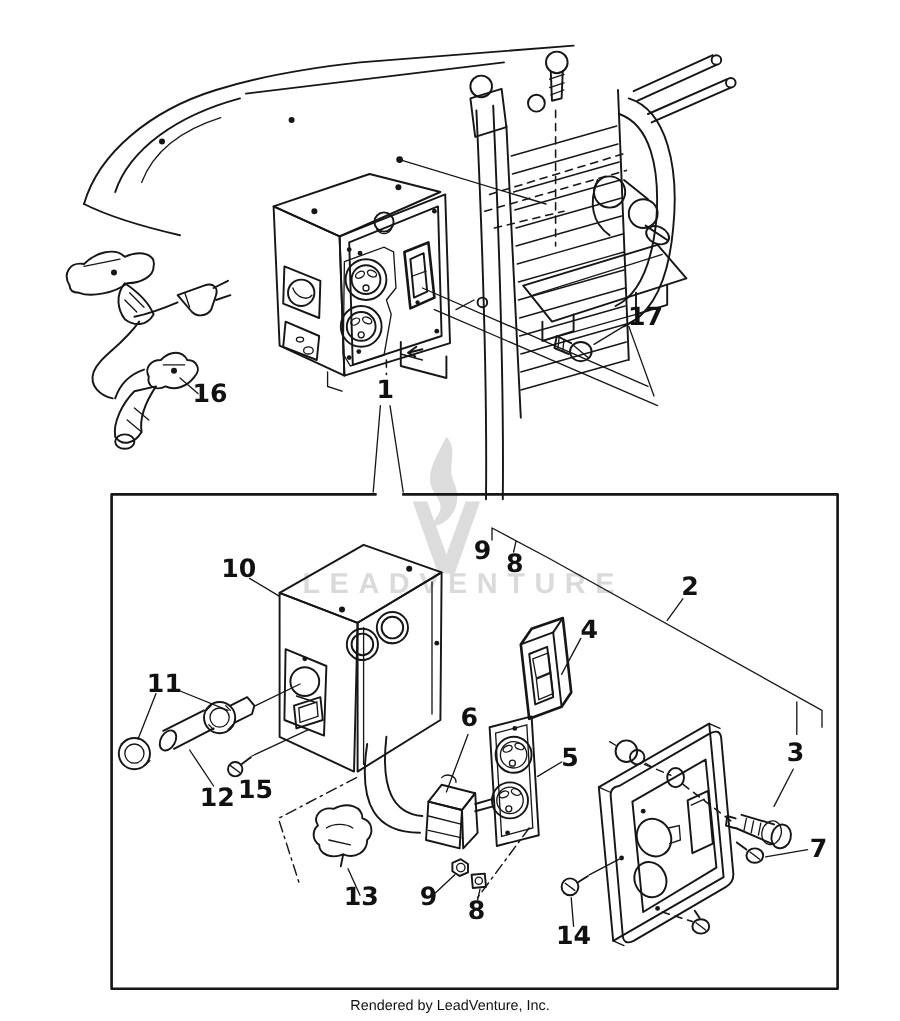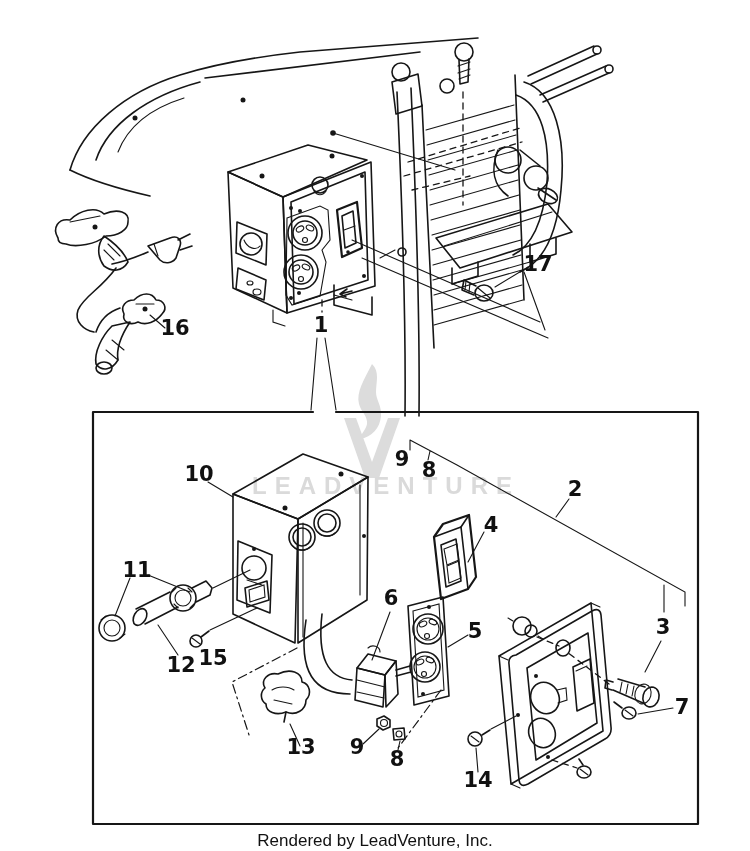--- a/index.html
+++ b/index.html
@@ -7,21 +7,21 @@
   #diagram-svg{position:absolute;left:0;top:0;}
   .ln{fill:none;stroke:#161616;stroke-width:1.6;stroke-linecap:round;stroke-linejoin:round;}
   .ln2{fill:none;stroke:#161616;stroke-width:2.2;stroke-linecap:round;stroke-linejoin:round;}
   .thin{fill:none;stroke:#161616;stroke-width:1.1;stroke-linecap:round;}
   .dot{fill:#161616;stroke:none;}
   .dash{fill:none;stroke:#161616;stroke-width:1.3;stroke-dasharray:6 5;stroke-linecap:round;}
   .dashdot{fill:none;stroke:#161616;stroke-width:1.2;stroke-dasharray:9 4 2 4;stroke-linecap:round;}
   .callout{font-family:"DejaVu Sans","Liberation Sans",sans-serif;font-weight:bold;font-size:21px;fill:#111;}
   .wmtext{font-family:"Liberation Sans",sans-serif;font-weight:bold;font-size:24px;letter-spacing:8px;fill:#dadada;}
   .wmshape{fill:#dcdcdc;stroke:none;}
-  #caption{position:absolute;left:0;top:831px;width:750px;text-align:center;font-size:17px;color:#111;font-family:"Liberation Sans",sans-serif;}
+  #caption{position:absolute;left:0;top:831px;width:750px;text-align:center;font-size:12px;color:#111;font-family:"Liberation Sans",sans-serif;}
 </style>
 </head>
 <body>
 
 <div id="stage">
   <svg id="diagram-svg" width="750" height="851" viewBox="0 0 750 851">
 
     <g>
       <path class="wmshape" d="M372,364 C364,380 356,392 359,404 C361,412 368,416 367,424 C366,430 361,433 360,439 C372,437 380,428 381,416 C382,406 376,400 376,392 C376,382 380,372 372,364 Z"></path>
       <path class="wmshape" d="M344,418 L365,478 L379,478 L400,418 L388,418 L372,462 L356,418 Z"></path>

